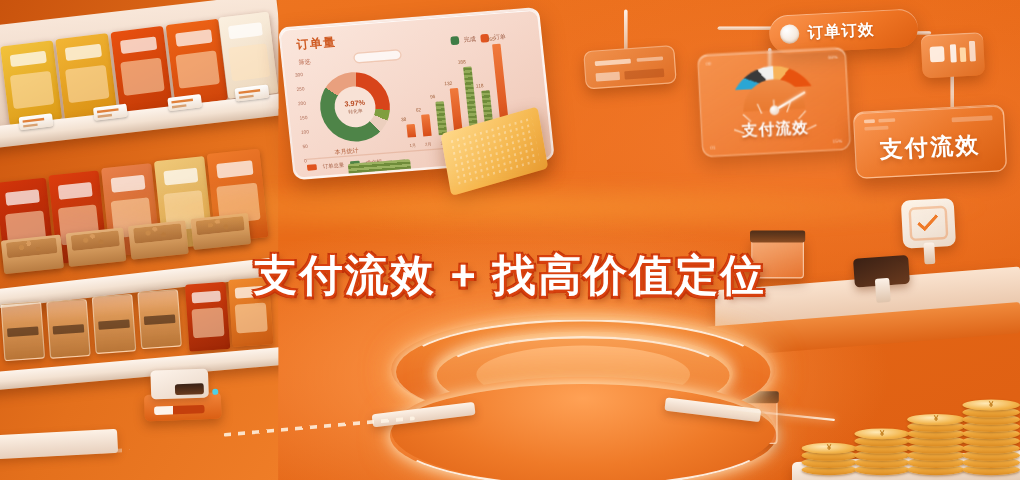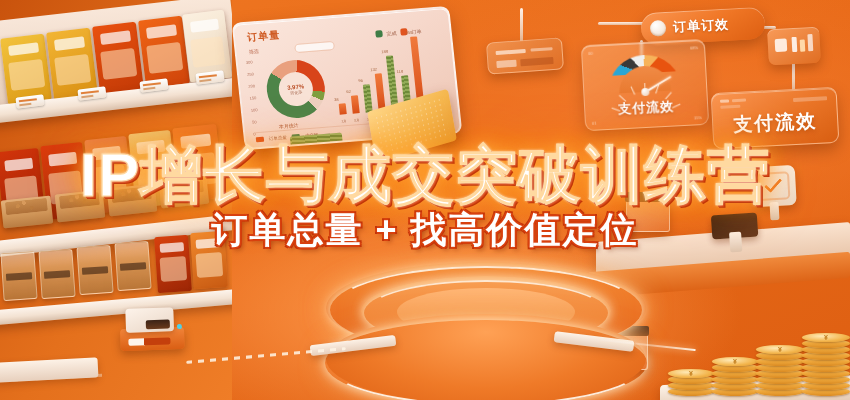--- a/index.html
+++ b/index.html
@@ -716,17 +716,16 @@
       <span class="coin" style="bottom:30px"></span>
       <span class="coin" style="bottom:36px"></span>
       <span class="coin" style="bottom:42px"></span>
       <span class="coin" style="bottom:48px"></span>
       <span class="coin top" style="bottom:54px"></span>
     </div>
   </div>
 
   <div class="copy">
     <div class="glowbar"></div>
-    <div class="h1">IP增长与成交突破训练营</div>
-    <div class="h2">订单总量 + 找高价值定位</div>
+    <div class="h2">支付流效 + 找高价值定位</div>
   </div>
 
 </div>
 
 </body></html>

